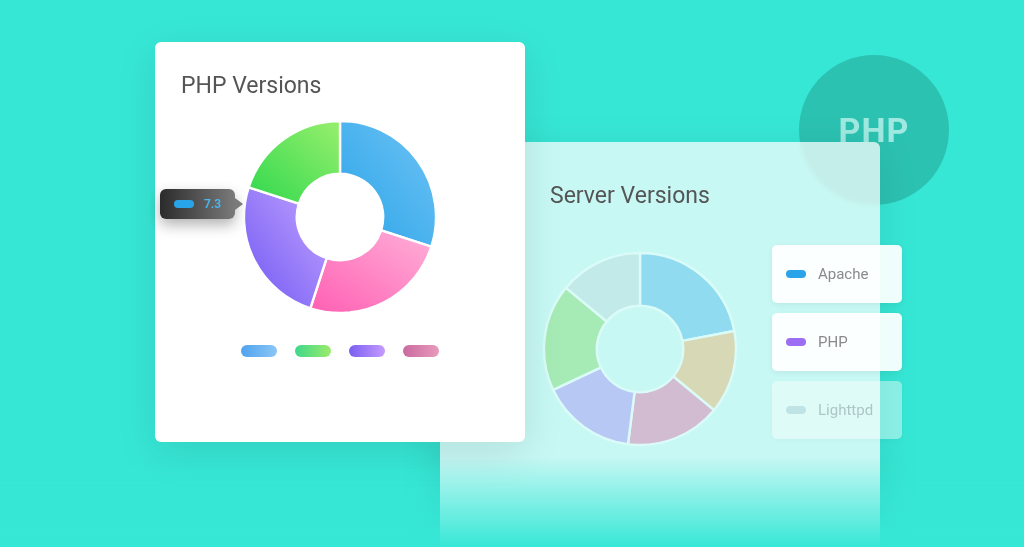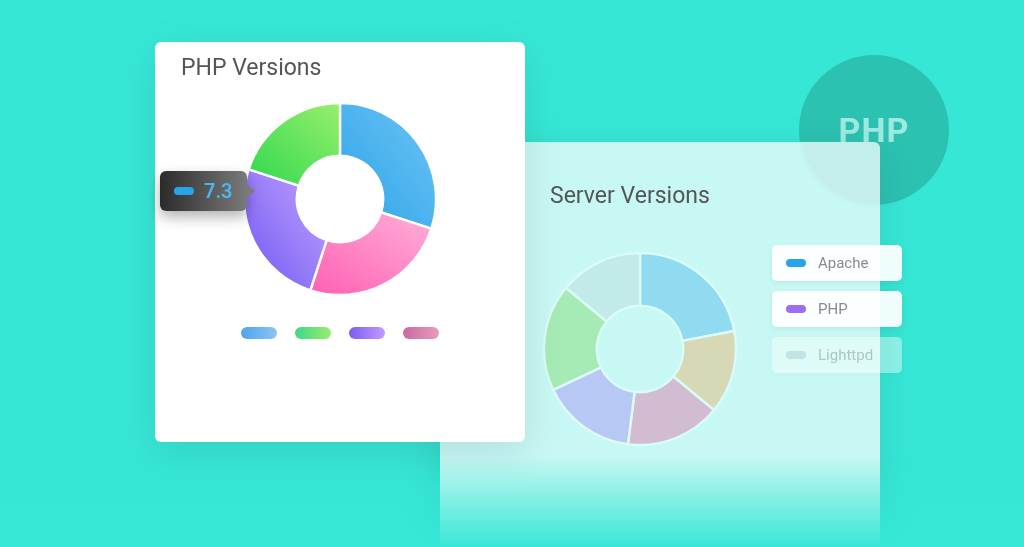--- a/index.html
+++ b/index.html
@@ -35,21 +35,21 @@
     border-radius: 6px;
     box-shadow: 0 10px 40px rgba(0,0,0,0.1);
   }
 
   
   .card-php {
     left: 155px;
     top: 42px;
     width: 370px;
     height: 400px;
-    padding: 12px 26px;
+    padding: 30px 26px;
     z-index: 3;
   }
   .card-title {
     color: #555;
     font-size: 23px;
     font-weight: 400;
     margin-bottom: 10px;
   }
 
   .donut-wrap {
@@ -76,21 +76,21 @@
     position: absolute;
     left: -80px;
     top: 72px;
     background: linear-gradient(90deg, #2b2b2b, #7a7a7a);
     color: #fff;
     padding: 8px 14px;
     border-radius: 6px;
     display: flex;
     align-items: center;
     gap: 10px;
-    font-size: 20px;
+    font-size: 12px;
     box-shadow: 0 6px 14px rgba(0,0,0,0.3);
   }
   .tooltip::after {
     content: "";
     position: absolute;
     right: -8px;
     top: 50%;
     transform: translateY(-50%);
     border-left: 8px solid #7a7a7a;
     border-top: 6px solid transparent;
@@ -127,21 +127,21 @@
     left: 772px;
     top: 245px;
     display: flex;
     flex-direction: column;
     gap: 10px;
     z-index: 4;
   }
   .legend-item {
     background: rgba(255,255,255,0.92);
     border-radius: 5px;
-    padding: 9px 14px;
+    padding: 20px 14px;
     display: flex;
     align-items: center;
     gap: 12px;
     font-size: 15px;
     color: #8a8a8a;
     min-width: 130px;
     box-shadow: 0 2px 6px rgba(0,0,0,0.06);
   }
   .legend-item.highlight {
     background: #fff;

